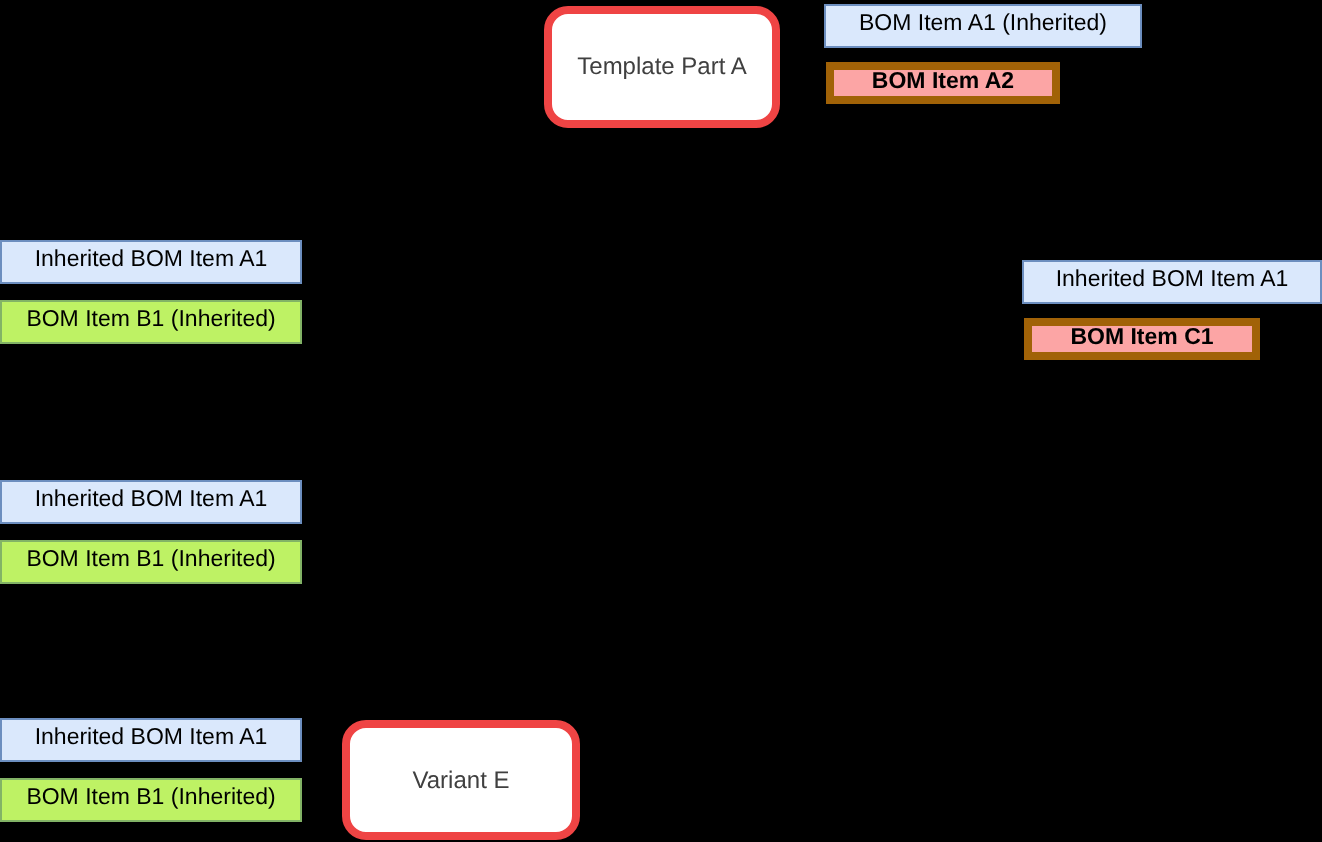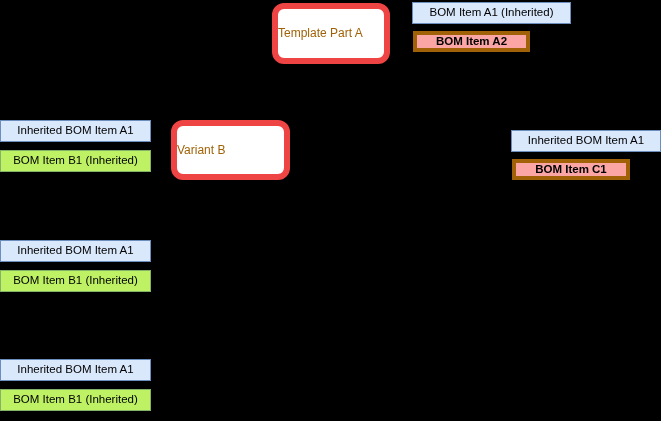--- a/index.html
+++ b/index.html
@@ -18,27 +18,27 @@
     position: absolute;
     left: 0; top: 0;
     width: 661px;
     height: 421px;
     background: #000000;
   }
   
   .node {
     position: absolute;
     background: #ffffff;
-    border: 6px solid #ef4444;
+    border: 4px solid #ef4444;
     border-radius: 12px;
     box-sizing: border-box;
     display: flex;
     align-items: center;
-    justify-content: flex-start;
-    color: #a16207;
+    justify-content: center;
+    color: #404040;
     font-size: 12px;
     line-height: 1.2;
     text-align: center;
   }
   
   .chip {
     position: absolute;
     box-sizing: border-box;
     display: flex;
     align-items: center;
@@ -83,23 +83,20 @@
   </div>
 
   <div class="chip inherited-a" style="left:0px; top:120px; width:151px; height:22px;">
     <span>Inherited BOM Item A1</span>
   </div>
 
   <div class="chip inherited-b" style="left:0px; top:150px; width:151px; height:22px;">
     <span>BOM Item B1 (Inherited)</span>
   </div>
 
-  <div class="node" style="left:171px; top:120px; width:119px; height:60px;">
-    <span>Variant B</span>
-  </div>
 
 
   <div class="chip inherited-a" style="left:511px; top:130px; width:150px; height:22px;">
     <span>Inherited BOM Item A1</span>
   </div>
 
   <div class="chip plain" style="left:512px; top:159px; width:118px; height:21px;">
     <span>BOM Item C1</span>
   </div>
 
@@ -114,14 +111,17 @@
 
 
   <div class="chip inherited-a" style="left:0px; top:359px; width:151px; height:22px;">
     <span>Inherited BOM Item A1</span>
   </div>
 
   <div class="chip inherited-b" style="left:0px; top:389px; width:151px; height:22px;">
     <span>BOM Item B1 (Inherited)</span>
   </div>
 
+  <div class="node" style="left:171px; top:360px; width:119px; height:60px;">
+    <span>Variant E</span>
+  </div>
 
 </div>
 
 </body></html>

